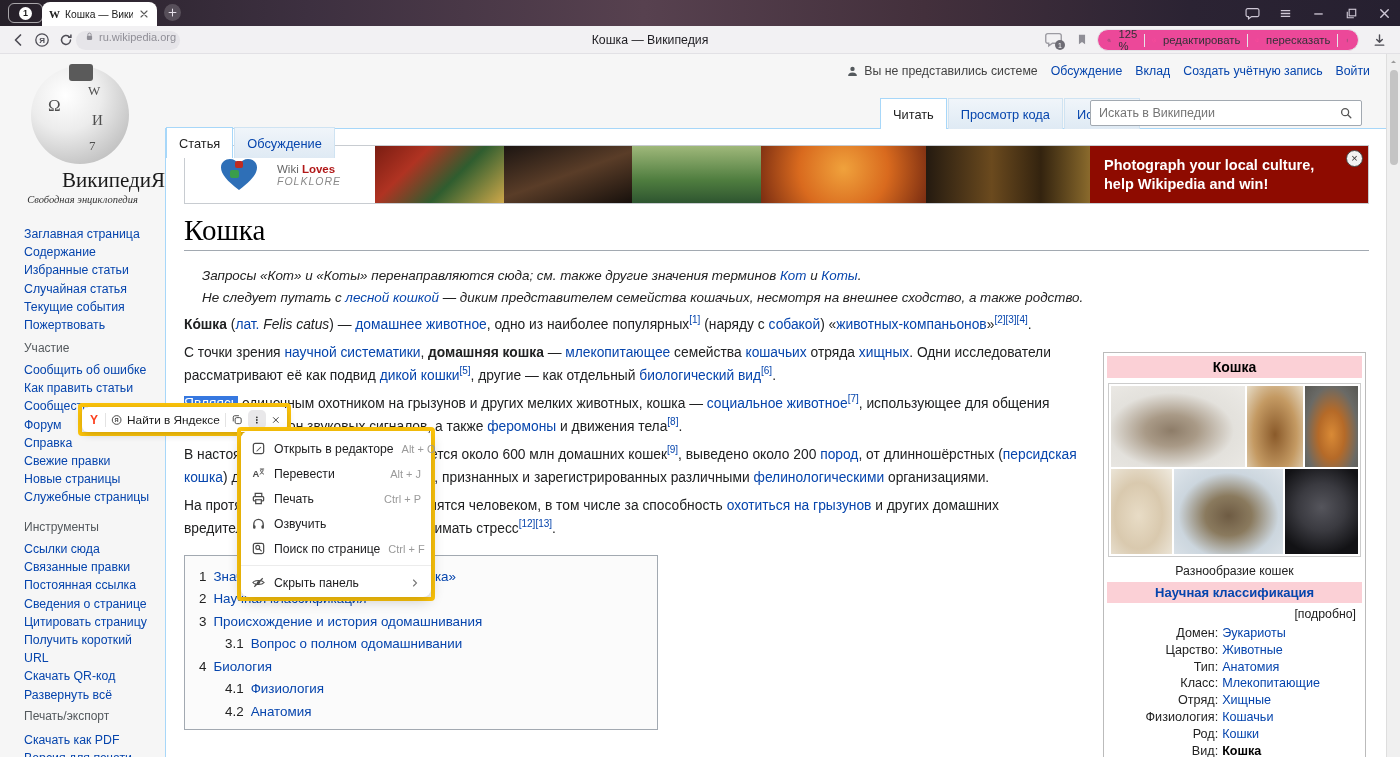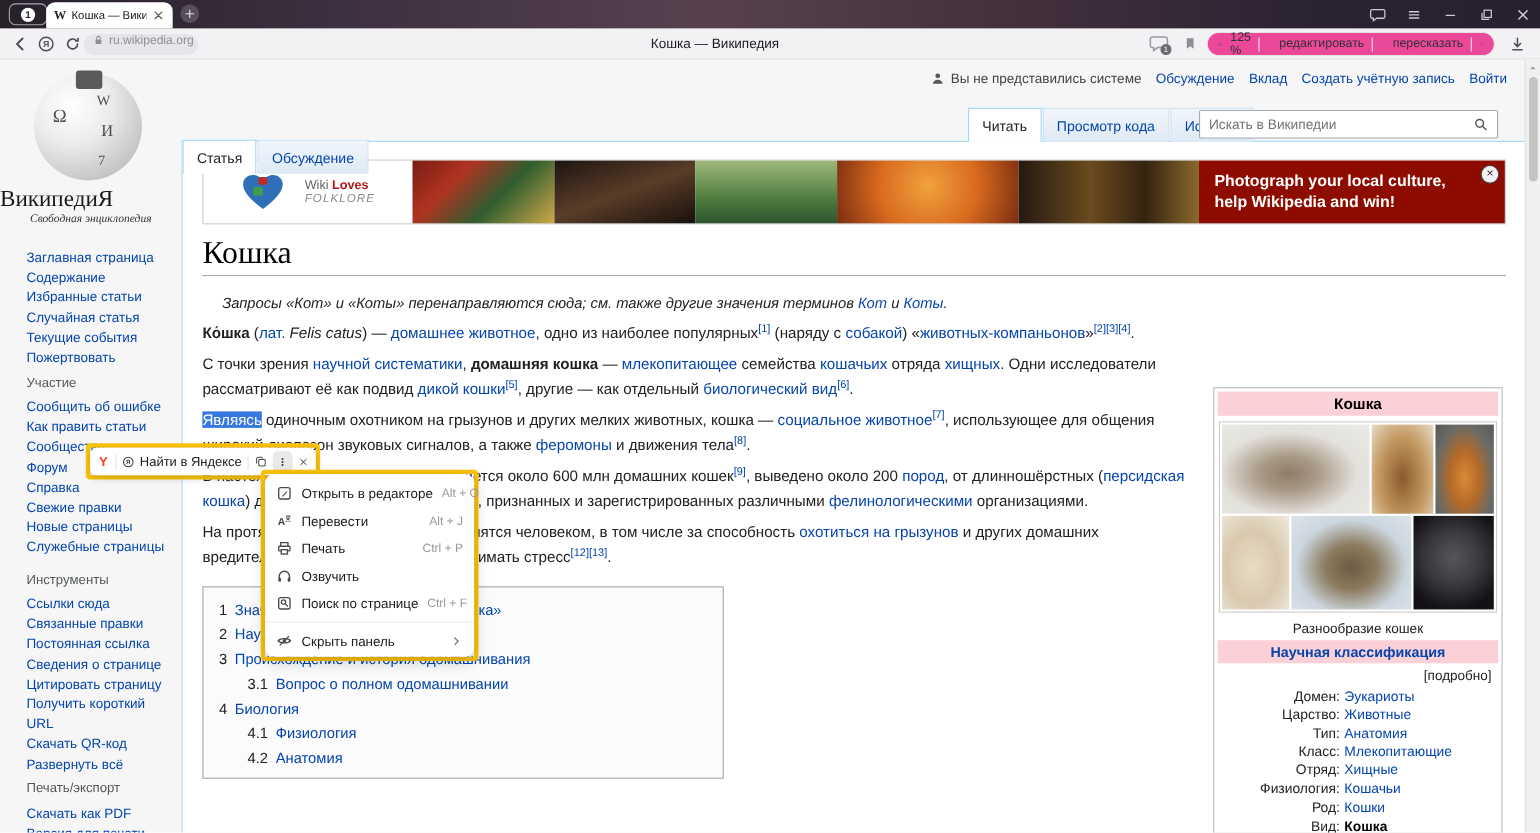--- a/index.html
+++ b/index.html
@@ -53,21 +53,21 @@
   
   .sidebar { position:absolute; left:0; top:54px; width:165px; height:703px; }
   .globe { position:absolute; left:31px; top:12px; width:98px; height:98px; border-radius:50%;
     background:radial-gradient(circle at 35% 30%, #ffffff, #ececec 38%, #c9c9c9 72%, #aeaeae); }
   .globe .gap-piece { position:absolute; left:38px; top:-2px; width:24px; height:17px; background:#5a5a5a; border-radius:3px; }
   .globe .glyph { position:absolute; color:#4f4f4f; font-family:"Liberation Serif",serif; }
   .globe .glyph:nth-child(2) { left:17px; top:30px; font-size:17px; }
   .globe .glyph:nth-child(3) { left:57px; top:17px; font-size:13px; }
   .globe .glyph:nth-child(4) { left:61px; top:46px; font-size:15px; }
   .globe .glyph:nth-child(5) { left:58px; top:72px; font-size:13px; }
-  .wordmark { position:absolute; left:0; top:114px; width:165px; text-align:left; font-family:"Liberation Serif",serif;
+  .wordmark { position:absolute; left:0; top:114px; width:165px; text-align:right; font-family:"Liberation Serif",serif;
     font-size:21px; color:#1a1a1a; }
   .tagline { position:absolute; left:0; top:140px; width:165px; text-align:center; font-family:"Liberation Serif",serif;
     font-style:italic; font-size:10.5px; color:#333; }
   .nav { position:absolute; left:24px; width:132px; font-size:12.3px; }
   .nav .nitem { color:#0645ad; line-height:18.2px; cursor:pointer; }
   .nav-head { position:absolute; left:24px; font-size:12px; color:#54595d; }
   #nav-main { top:171px; }
   #head-part { top:287px; }
   #nav-part { top:307px; }
   #head-tools { top:466px; }
@@ -440,20 +440,21 @@
         <div class="photo"></div>
       </div>
       <div class="bmsg">Photograph your local culture, help Wikipedia and win!</div>
       <div class="bclose">×</div>
     </div>
 
     <h1 class="page-h1">Кошка</h1>
 
     <div class="hatnotes">
       <div><span>Запросы «Кот» и «Коты» перенаправляются сюда; см. также другие значения терминов </span><span class="wl">Кот</span><span> и </span><span class="wl">Коты</span><span>.</span></div>
+      <div><span>Не следует путать с </span><span class="wl">лесной кошкой</span><span> — диким представителем семейства кошачьих, несмотря на внешнее сходство, а также родство.</span></div>
     </div>
 
     <div class="article-text">
       <p><span class="bd">Ко́шка</span><span> (</span><span class="wl">лат.</span><span> </span><span class="it">Felis catus</span><span>) — </span><span class="wl">домашнее животное</span><span>, одно из наиболее популярных</span><sup class="ref">[1]</sup><span> (наряду с </span><span class="wl">собакой</span><span>) «</span><span class="wl">животных-компаньонов</span><span>»</span><sup class="ref">[2][3][4]</sup><span>.</span></p>
       <p><span>С точки зрения </span><span class="wl">научной систематики</span><span>, </span><span class="bd">домашняя кошка</span><span> — </span><span class="wl">млекопитающее</span><span> семейства </span><span class="wl">кошачьих</span><span> отряда </span><span class="wl">хищных</span><span>. Одни исследователи рассматривают её как подвид </span><span class="wl">дикой кошки</span><sup class="ref">[5]</sup><span>, другие — как отдельный </span><span class="wl">биологический вид</span><sup class="ref">[6]</sup><span>.</span></p>
       <p><span class="sel">Являясь</span><span> одиночным охотником на грызунов и других мелких животных, кошка — </span><span class="wl">социальное животное</span><sup class="ref">[7]</sup><span>, использующее для общения широкий диапазон звуковых сигналов, а также </span><span class="wl">феромоны</span><span> и движения тела</span><sup class="ref">[8]</sup><span>.</span></p>
       <p><span>В настоящее время в мире насчитывается около 600 млн домашних кошек</span><sup class="ref">[9]</sup><span>, выведено около 200 </span><span class="wl">пород</span><span>, от длинношёрстных (</span><span class="wl">персидская кошка</span><span>) до лишённых шерсти </span><span class="wl">сфинксов</span><span>, признанных и зарегистрированных различными </span><span class="wl">фелинологическими</span><span> организациями.</span></p>
       <p><span>На протяжении тысячелетий кошки ценятся человеком, в том числе за способность </span><span class="wl">охотиться на грызунов</span><span> и других домашних вредителей</span><sup class="ref">[10][11]</sup><span>, а также за умение снимать стресс</span><sup class="ref">[12][13]</sup><span>.</span></p>
     </div>
 

